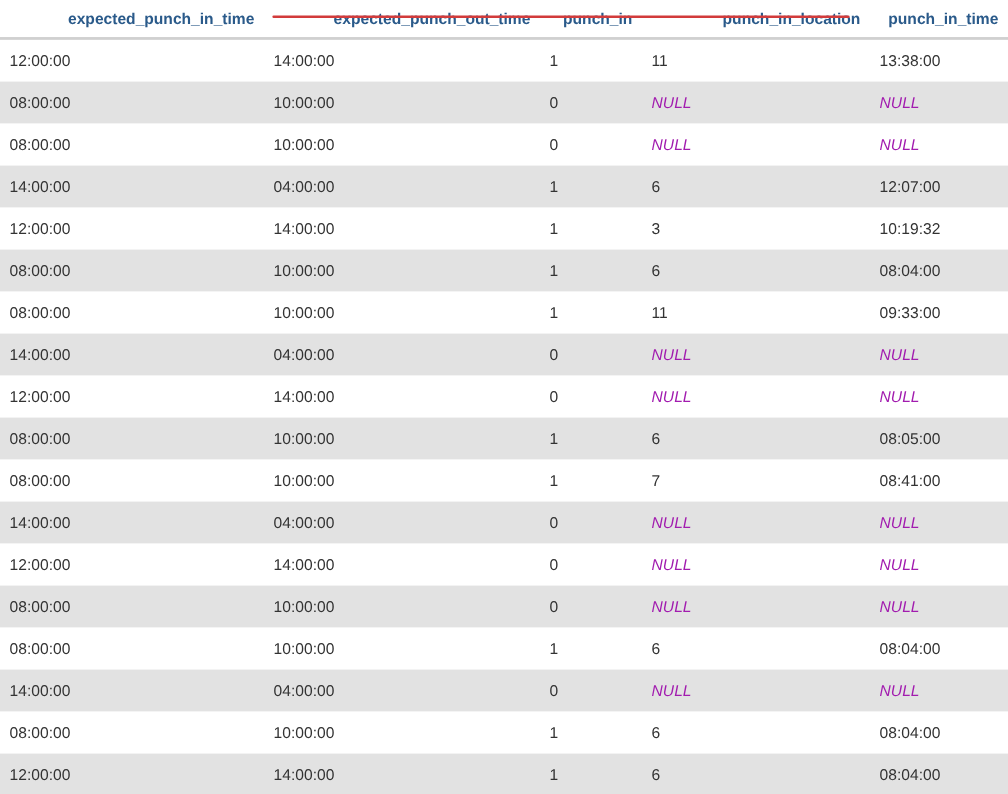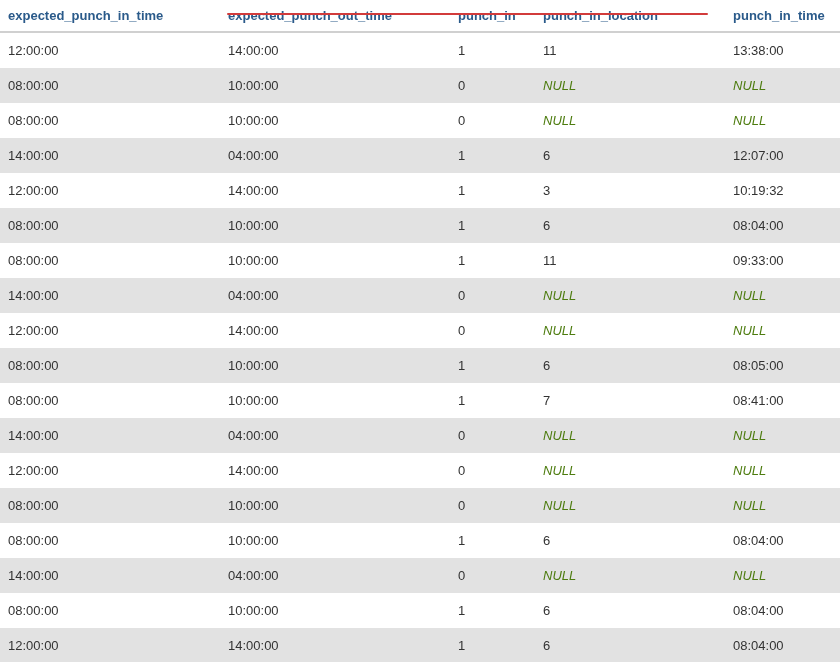--- a/index.html
+++ b/index.html
@@ -9,42 +9,42 @@
       background: #fff;
       width: 840px;
       position: relative;
     }
     table {
       border-collapse: collapse;
       width: 100%;
       table-layout: fixed;
     }
     thead th {
-      text-align: left;
+      text-align: right;
       padding: 8px 8px;
       font-weight: bold;
       color: #2a5a8a;
       border-bottom: 2px solid #d0d0d0;
       background: #fff;
       font-size: 13px;
     }
     tbody td {
       padding: 10px 8px;
       color: #333;
       font-size: 13px;
     }
     tbody tr:nth-child(even) td {
       background: #e2e2e2;
     }
     tbody tr:nth-child(odd) td {
       background: #ffffff;
     }
     td .null {
       font-style: italic;
-      color: #4d7c0f;
+      color: #a21caf;
     }
     col.c0 { width: 220px; }
     col.c1 { width: 230px; }
     col.c2 { width: 85px; }
     col.c3 { width: 190px; }
     col.c4 { width: 115px; }
     .annotation-line {
       position: absolute;
       top: 13px;
       left: 227px;

